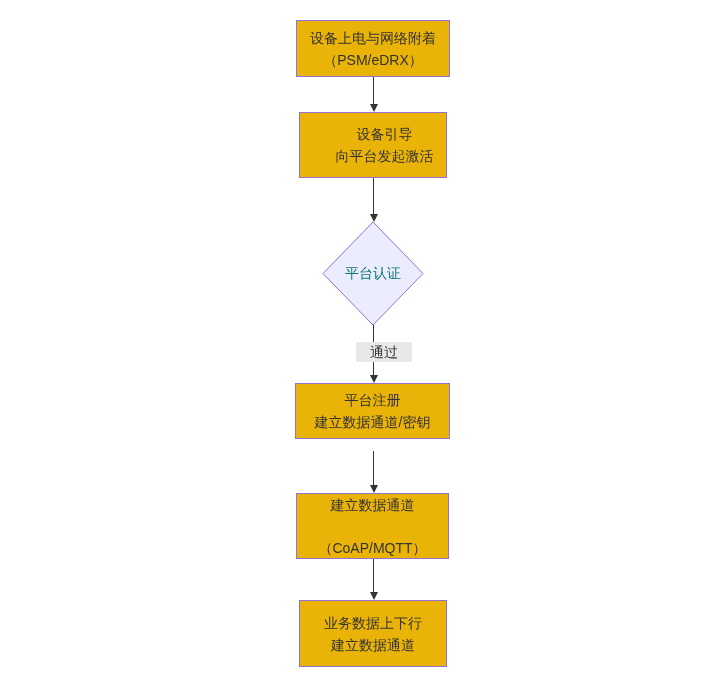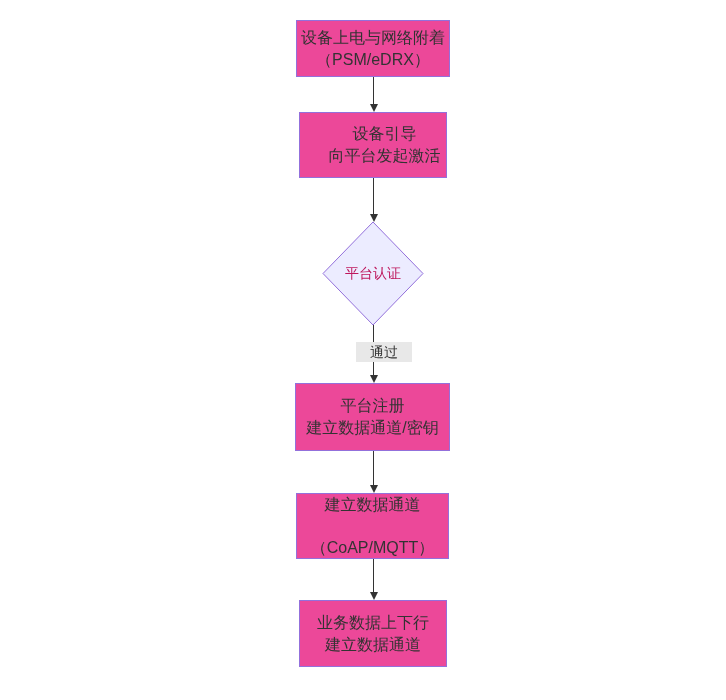--- a/index.html
+++ b/index.html
@@ -12,28 +12,28 @@
     width: 726px;
     height: 700px;
     background: #ffffff;
     font-family: "Liberation Sans", "DejaVu Sans", sans-serif;
     color: #333333;
     overflow: hidden;
   }
   .node-rect {
     position: absolute;
     box-sizing: border-box;
-    background: #ec4899;
+    background: #eab308;
     border: 1px solid #9370DB;
     display: flex;
     flex-direction: column;
     align-items: center;
     justify-content: center;
     text-align: center;
-    font-size: 16px;
+    font-size: 14px;
     line-height: 22px;
     color: #333333;
   }
   .node-line { white-space: nowrap; }
   .diamond-wrap {
     position: absolute;
     left: 321px;
     top: 221px;
     width: 104px;
     height: 105px;
@@ -42,21 +42,21 @@
   .diamond-label {
     position: absolute;
     left: 0;
     top: 0;
     width: 100%;
     height: 100%;
     display: flex;
     align-items: center;
     justify-content: center;
     font-size: 14px;
-    color: #be185d;
+    color: #0f766e;
   }
   .edge {
     position: absolute;
     left: 369px;
     width: 9px;
     display: flex;
     flex-direction: column;
     align-items: center;
   }
   .edge-line {
@@ -78,21 +78,21 @@
     background: #e8e8e8;
     color: #333333;
     font-size: 14px;
     line-height: 20px;
     padding: 0 14px;
     text-align: center;
   }
   
   .n1 { left: 296px; top: 20px;  width: 154px; height: 57px; }
   .n2 { left: 299px; top: 112px; width: 148px; height: 66px; padding-left: 23px; }
-  .n4 { left: 295px; top: 383px; width: 155px; height: 68px; }
+  .n4 { left: 295px; top: 383px; width: 155px; height: 56px; }
   .n5 { left: 296px; top: 493px; width: 153px; height: 66px; gap: 21px; }
   .n6 { left: 299px; top: 600px; width: 148px; height: 67px; }
   .e1 { top: 77px;  height: 35px; }
   .e2 { top: 178px; height: 44px; }
   .e3 { top: 325px; height: 58px; }
   .e4 { top: 451px; height: 42px; }
   .e5 { top: 559px; height: 41px; }
 </style>
 </head>
 <body>

